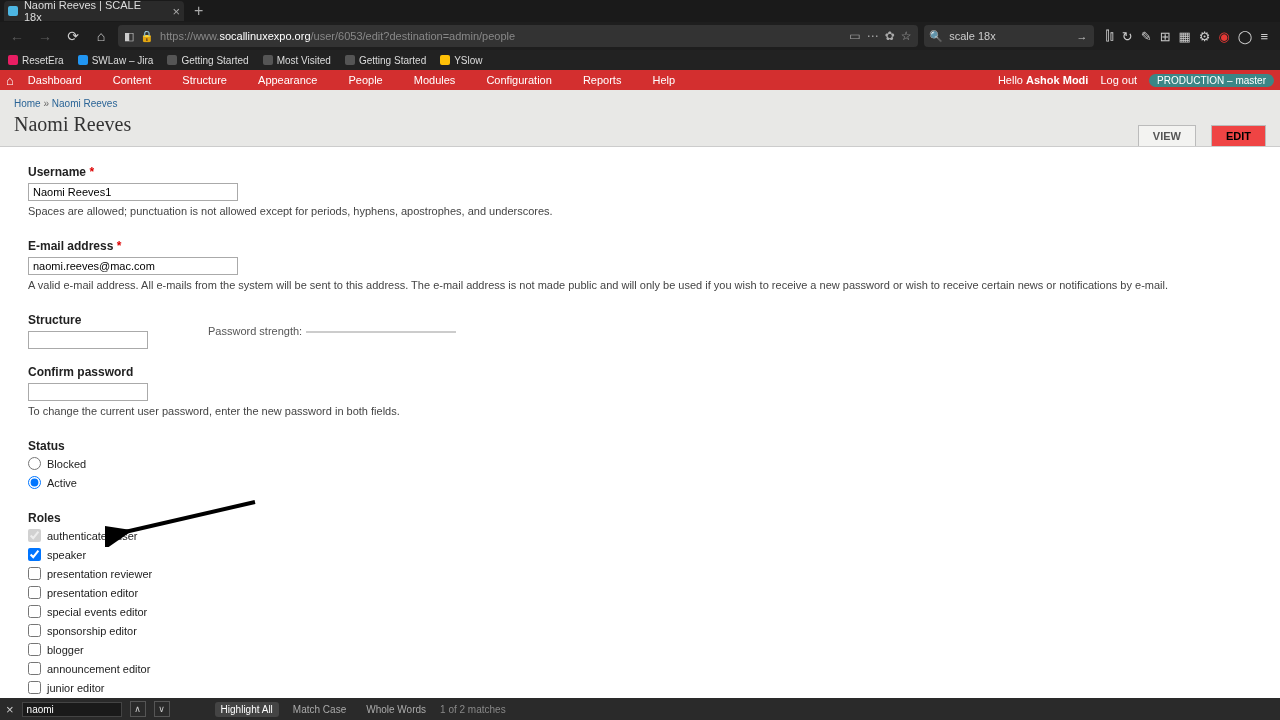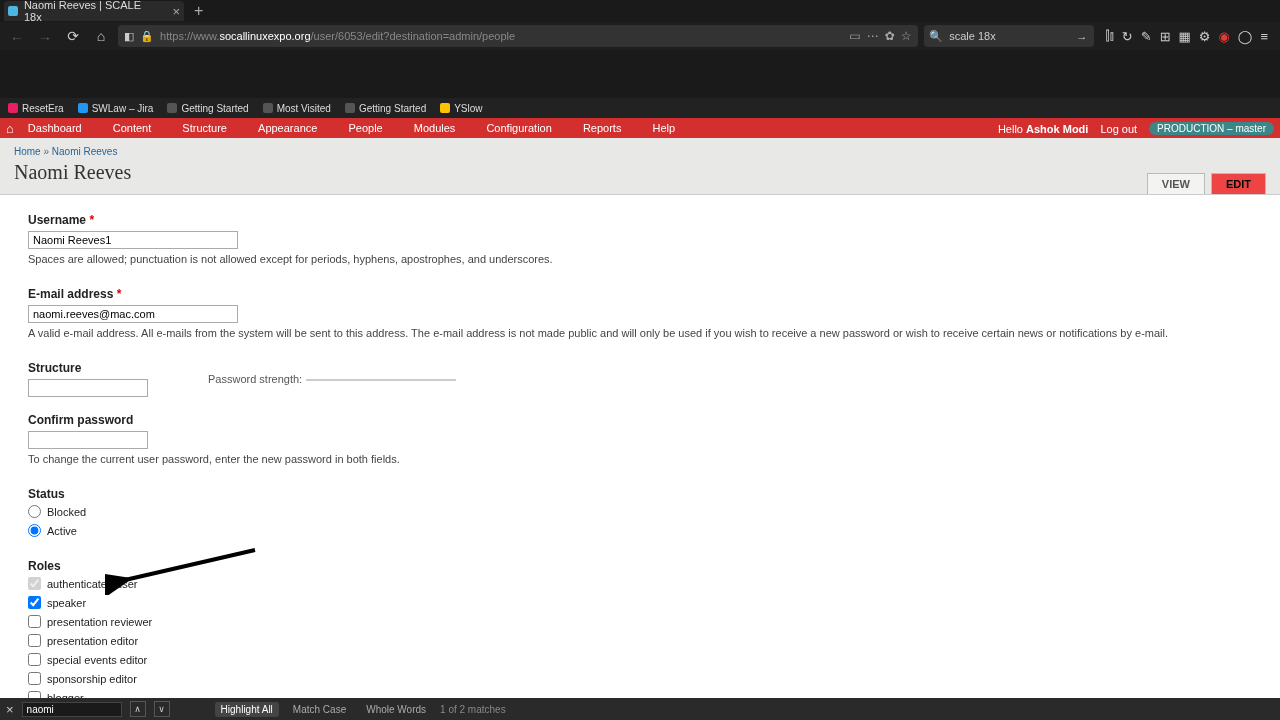--- a/index.html
+++ b/index.html
@@ -18,42 +18,42 @@
   .nav-btn.disabled { opacity: .35; }
   .url-box { flex: 1; background: #333; border-radius: 4px; height: 22px; display: flex; align-items: center; padding: 0 6px; color: #ccc; font-size: 11px; gap: 6px; }
   .url-box .lock { color: #6c6; font-size: 11px; }
   .url-box .url { white-space: nowrap; overflow: hidden; }
   .url-box .url .muted { color: #888; }
   .url-box .url .bright { color: #fff; }
   .url-actions { display: flex; gap: 6px; margin-left: auto; color: #aaa; font-size: 12px; }
   .search-box { width: 170px; background: #333; border-radius: 4px; height: 22px; display: flex; align-items: center; padding: 0 6px; color: #ccc; font-size: 11px; gap: 6px; }
   .right-icons { display: flex; gap: 8px; color: #ccc; font-size: 13px; padding: 0 6px; align-items: center; }
 
-  .bookmark-bar { height: 20px; background: #222; display: flex; align-items: center; padding: 0 8px; gap: 14px; color: #ddd; font-size: 10px; margin-top: 48px; }
+  .bookmark-bar { height: 20px; background: #222; display: flex; align-items: center; padding: 0 8px; gap: 14px; color: #ddd; font-size: 10px; }
   .bm-item { display: flex; align-items: center; gap: 4px; cursor: pointer; }
   .bm-icon { width: 10px; height: 10px; background: #555; border-radius: 2px; }
   .bm-icon.pink { background: #e91e63; }
   .bm-icon.blue { background: #2196f3; }
   .bm-icon.yell { background: #ffc107; }
 
   
   .admin-bar { height: 20px; background: #d32f2f; display: flex; align-items: center; color: #fff; font-size: 11px; padding: 0 6px; }
   .admin-left { display: flex; align-items: center; gap: 14px; }
   .admin-item { cursor: pointer; white-space: nowrap; }
   .admin-home { font-size: 13px; }
-  .admin-right { margin-left: auto; display: flex; align-items: flex-end; gap: 12px; }
+  .admin-right { margin-left: auto; display: flex; align-items: center; gap: 12px; }
   .env-pill { background: #3b8686; padding: 1px 8px; border-radius: 9px; font-size: 10px; }
 
   
   .content-header { background: #e8e8e6; padding: 8px 14px 0 14px; position: relative; }
   .breadcrumb { font-size: 10px; color: #2a6496; }
   .breadcrumb .sep { color: #666; }
   .page-title { font-size: 20px; font-family: Georgia, serif; color: #333; padding: 4px 0 10px 0; }
   .tabs-wrap { position: absolute; right: 14px; bottom: 0; display: flex; }
-  .ctab { border: 1px solid #bbb; border-bottom: none; background: #f3f3f1; padding: 4px 14px; font-size: 11px; font-weight: bold; color: #555; margin-left: 6px; cursor: pointer; }
+  .ctab { border: 1px solid #bbb; border-bottom: none; background: #f3f3f1; padding: 4px 14px; font-size: 11px; font-weight: bold; color: #555; margin-left: 15px; cursor: pointer; }
   .ctab.active { background: #ef4444; color: #000; text-align: center; }
 
   .form-area { padding: 18px 28px 40px 28px; background: #fff; border-top: 1px solid #ccc; }
   .form-group { margin-bottom: 22px; }
   .flabel { font-weight: bold; font-size: 12px; color: #222; display: block; margin-bottom: 4px; }
   .req { color: #d00; }
   .finput { font-size: 11px; padding: 2px 4px; border: 1px solid #aaa; width: 210px; height: 18px; }
   .fhelp { font-size: 11px; color: #444; margin-top: 4px; }
   .pw-row { display: flex; gap: 60px; align-items: center; }
   .pw-strength { font-size: 11px; color: #555; }

